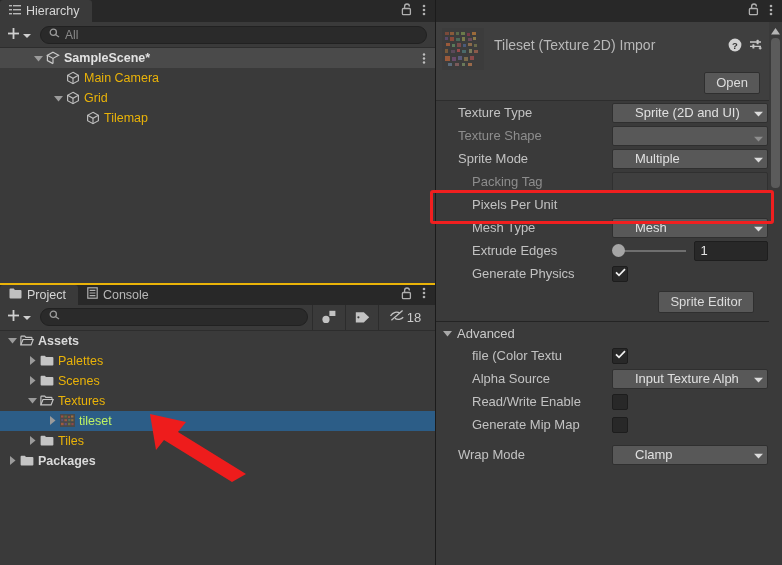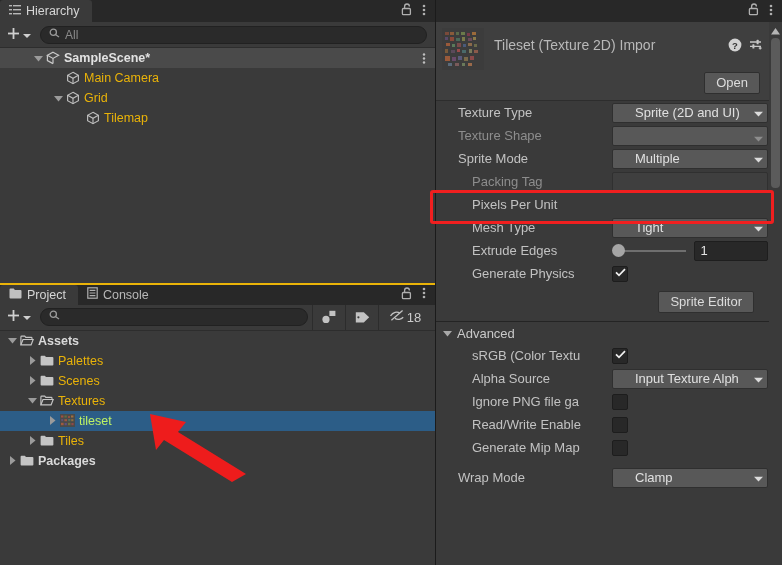--- a/index.html
+++ b/index.html
@@ -751,21 +751,21 @@
               </div>
             </div>
           </div>
           <div class="prop">
             <div class="plabel indent2">Pixels Per Unit</div>
           </div>
           <div class="prop">
             <div class="plabel indent2">Mesh Type</div>
             <div class="pfield">
               <div class="ddown">
-                <span class="cap">Tight</span>
+                <span class="cap">Mesh</span>
                 <span class="arr"><svg width="9" height="6" viewBox="0 0 9 6">
                     <path d="M0 0.8 L9 0.8 L4.5 5.6 Z" fill="#dcdcdc"></path>
                   </svg></span>
               </div>
             </div>
           </div>
           <div class="prop">
             <div class="plabel indent2">Extrude Edges</div>
             <div class="pfield">
               <div class="slider-wrap">
@@ -795,47 +795,41 @@
           <div class="divider-h"></div>
           <div class="foldout">
             <span style="display: inline-flex; width: 13px; justify-content: center;">
               <svg width="9" height="7" viewBox="0 0 9 7">
                 <path d="M0 1 L9 1 L4.5 6.5 Z" fill="#a8a8a8"></path>
               </svg>
             </span>
             <span>Advanced</span>
           </div>
           <div class="prop">
-            <div class="plabel indent2">sRGB (Color Textu</div>
+            <div class="plabel indent2">file (Color Textu</div>
             <div class="pfield">
               <div class="cbox">
                 <span class="chk"><svg width="11" height="9" viewBox="0 0 11 9">
                     <path d="M1 4.4 L4 7.4 L10 1.2" stroke="#f0f0f0" stroke-width="1.7" fill="none"></path>
                   </svg></span>
               </div>
             </div>
           </div>
           <div class="prop">
             <div class="plabel indent2">Alpha Source</div>
             <div class="pfield">
               <div class="ddown">
                 <span class="cap">Input Texture Alph</span>
                 <span class="arr"><svg width="9" height="6" viewBox="0 0 9 6">
                     <path d="M0 0.8 L9 0.8 L4.5 5.6 Z" fill="#dcdcdc"></path>
                   </svg></span>
               </div>
             </div>
           </div>
           <div class="prop">
-            <div class="plabel indent2">Ignore PNG file ga</div>
-            <div class="pfield">
-              <div class="cbox"></div>
-            </div>
-          </div>
-          <div class="prop">
             <div class="plabel indent2">Read/Write Enable</div>
             <div class="pfield">
               <div class="cbox"></div>
             </div>
           </div>
           <div class="prop">
             <div class="plabel indent2">Generate Mip Map</div>
             <div class="pfield">
               <div class="cbox"></div>
             </div>

